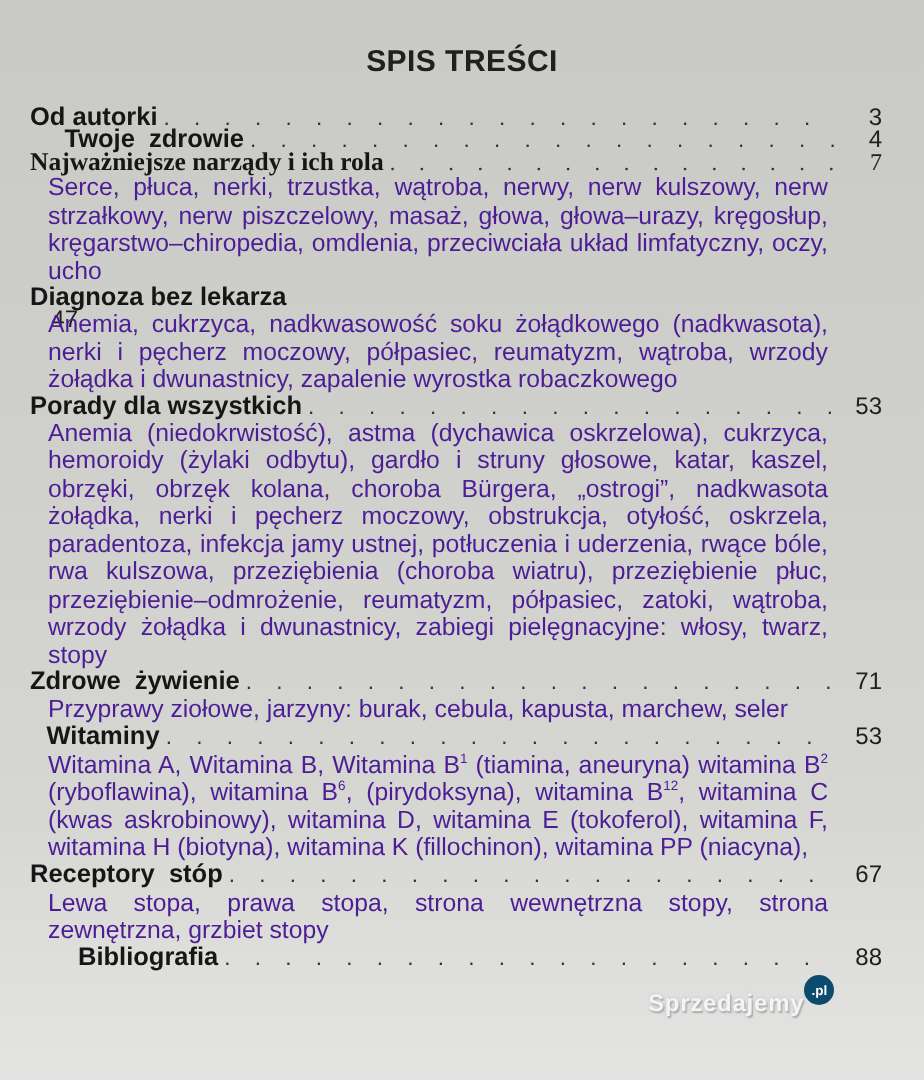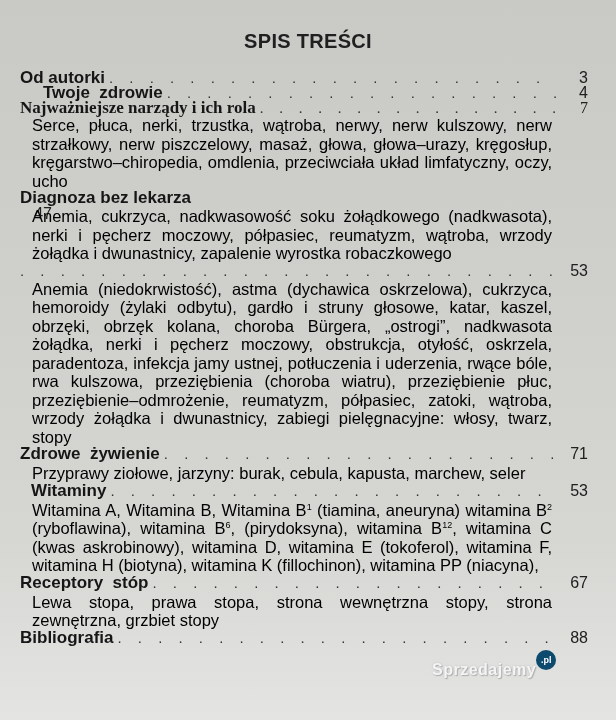--- a/index.html
+++ b/index.html
@@ -69,21 +69,21 @@
       font-size: 16px;
       color: #202020;
       padding-left: 6px;
     }
     .desc {
       font-size: 16.5px;
       line-height: 18.5px;
       padding-left: 12px;
       padding-right: 36px;
       text-align: justify;
-      color: #000000;
+      color: #4c1d95;
     }
     sup {
       font-size: 9px;
       line-height: 0;
     }
     .watermark {
       position: absolute;
       left: 432px;
       top: 660px;
       display: flex;
@@ -149,20 +149,21 @@
       <div class="heading-row" style="height:17px;flex-direction:column;">
         <span class="heading-text">Diagnoza bez lekarza</span>
         <span class="dots">. . . . . . . . . . . . . . . . . . . . . . . . . . . . . . . . . . . . . . . . . . . . . .</span>
         <span class="page-num">47</span>
       </div>
       <div class="desc">Anemia, cukrzyca, nadkwasowość soku żołądkowego (nadkwasota), nerki i pęcherz moczowy, półpasiec, reumatyzm, wątroba, wrzody żołądka i dwunastnicy, zapalenie wyrostka robaczkowego</div>
     </div>
 
     <div class="entry">
       <div class="heading-row" style="height:17px;">
+        <span class="heading-text">Porady dla wszystkich</span>
         <span class="dots">. . . . . . . . . . . . . . . . . . . . . . . . . . . . . . . . . . . . . . . . . . . . . .</span>
         <span class="page-num">53</span>
       </div>
       <div class="desc">Anemia (niedokrwistość), astma (dychawica oskrzelowa), cukrzyca, hemoroidy (żylaki odbytu), gardło i struny głosowe, katar, kaszel, obrzęki, obrzęk kolana, choroba Bürgera, „ostrogi”, nadkwasota żołądka, nerki i pęcherz moczowy, obstrukcja, otyłość, oskrzela, paradentoza, infekcja jamy ustnej, potłuczenia i uderzenia, rwące bóle, rwa kulszowa, przeziębienia (choroba wiatru), przeziębienie płuc, przeziębienie–odmrożenie, reumatyzm, półpasiec, zatoki, wątroba, wrzody żołądka i dwunastnicy, zabiegi pielęgnacyjne: włosy, twarz, stopy</div>
     </div>
 
     <div class="entry">
       <div class="heading-row" style="height:18px;">
         <span class="heading-text" style="white-space:pre;">Zdrowe  żywienie</span>
         <span class="dots">. . . . . . . . . . . . . . . . . . . . . . . . . . . . . . . . . . . . . . . . . . . . . .</span>
@@ -183,21 +184,21 @@
     <div class="entry">
       <div class="heading-row" style="height:18px;">
         <span class="heading-text" style="white-space:pre;">Receptory  stóp</span>
         <span class="dots">. . . . . . . . . . . . . . . . . . . . . . . . . . . . . . . . . . . . . . . . . . . . . .</span>
         <span class="page-num">67</span>
       </div>
       <div class="desc">Lewa stopa, prawa stopa, strona wewnętrzna stopy, strona zewnętrzna, grzbiet stopy</div>
     </div>
 
     <div class="entry">
-      <div class="heading-row" style="height:18px;">
+      <div class="heading-row" style="height:18px;margin-left:32px;">
         <span class="heading-text">Bibliografia</span>
         <span class="dots">. . . . . . . . . . . . . . . . . . . . . . . . . . . . . . . . . . . . . . . . . . . . . .</span>
         <span class="page-num">88</span>
       </div>
     </div>
 
   </div>
 
   <div class="watermark">
     <span class="wm-text">Sprzedajemy</span>

